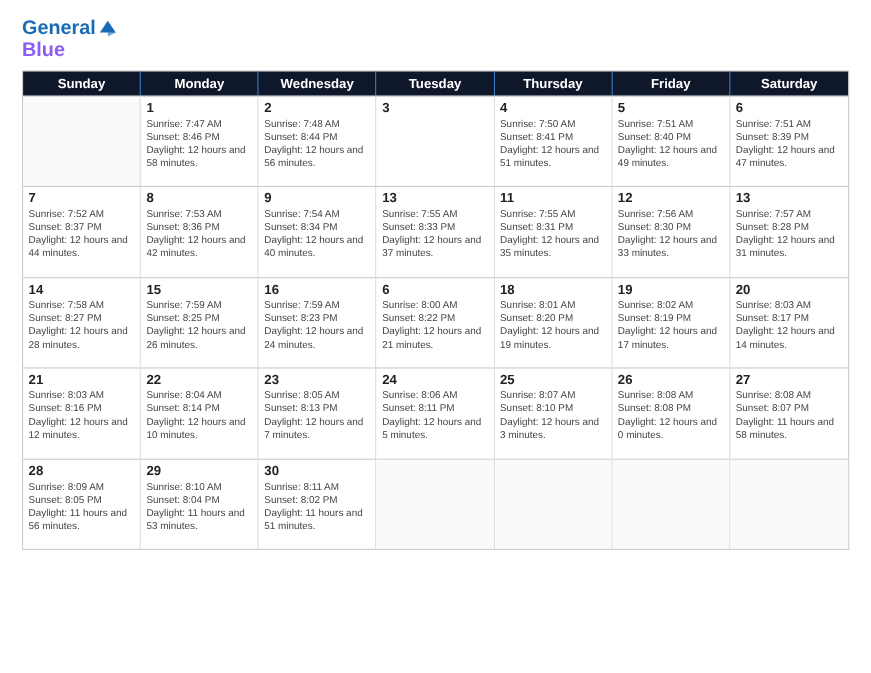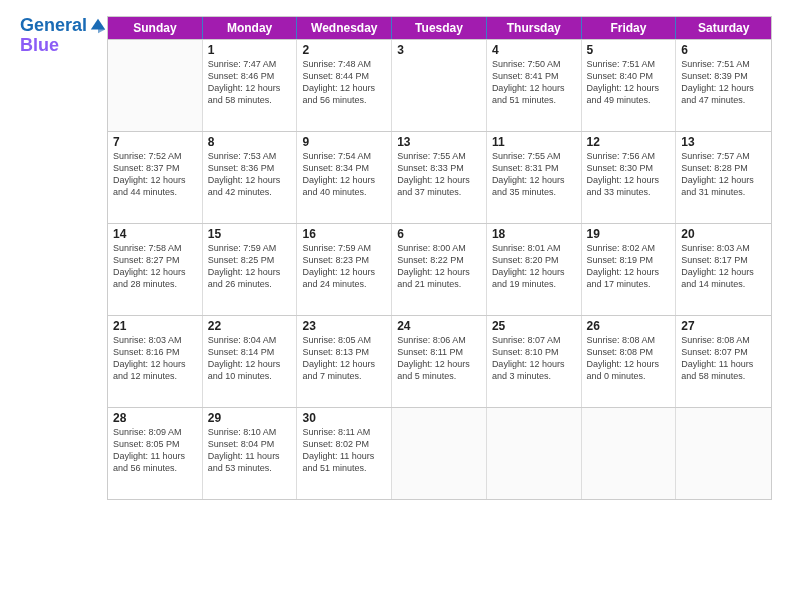--- a/index.html
+++ b/index.html
@@ -8,21 +8,21 @@
       background: #fff;
       width: 792px;
       height: 612px;
       overflow: hidden;
     }
     .page {
       width: 792px;
       height: 512px;
       padding: 16px 20px 12px 20px;
       display: flex;
-      flex-direction: row;
+      flex-direction: column;
     }
     .header {
       display: flex;
       justify-content: space-between;
       align-items: flex-start;
       margin-bottom: 8px;
     }
     .logo {
       display: flex;
       align-items: center;
@@ -55,21 +55,21 @@
     }
     .calendar {
       flex: 1;
       display: flex;
       flex-direction: column;
       border: 1px solid #ccc;
     }
     .cal-header {
       display: grid;
       grid-template-columns: repeat(7, 1fr);
-      background: #a21caf;
+      background: #0f172a;
     }
     .cal-header-cell {
       color: #fff;
       font-size: 12px;
       font-weight: bold;
       padding: 4px 6px;
       text-align: center;
       border-right: 1px solid #3a7dc5;
     }
     .cal-header-cell:last-child { border-right: none; }

